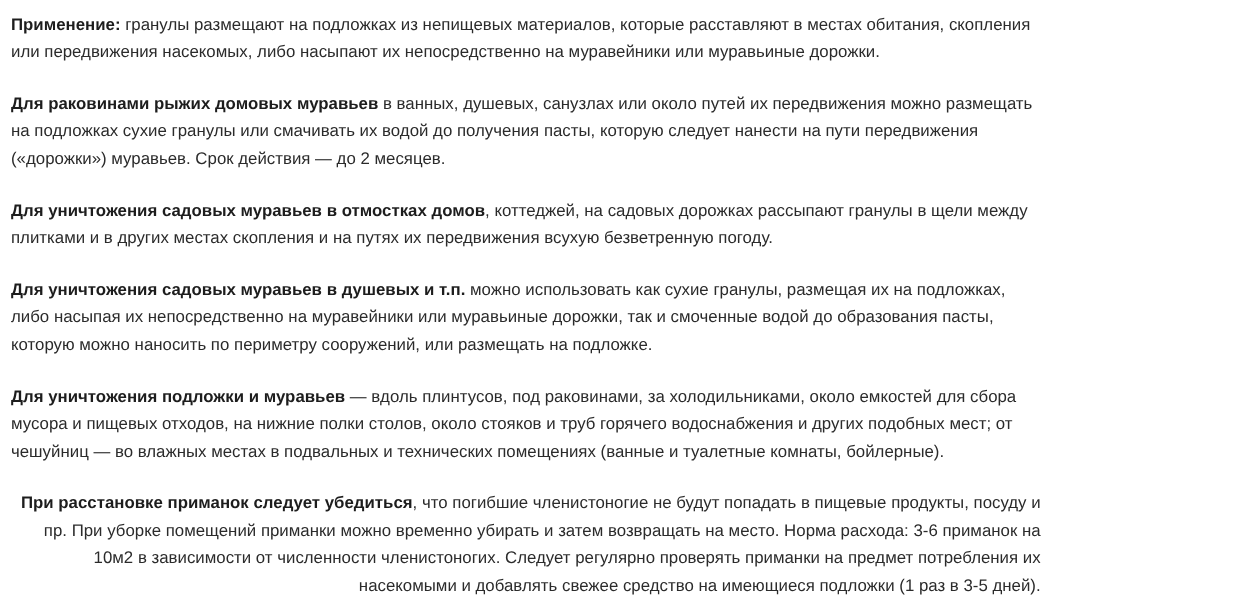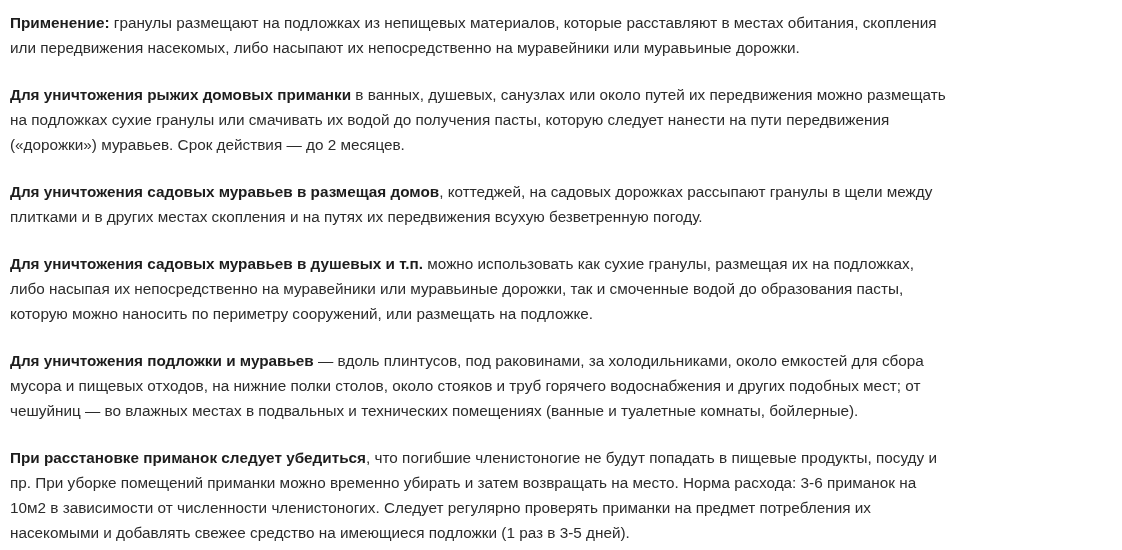--- a/index.html
+++ b/index.html
@@ -22,44 +22,45 @@
   }
   .para {
     font-size: 15.3px;
     line-height: 25px;
     margin: 0 0 22px 0;
     text-align: left;
     color: #2b2b2b;
   }
   .para:last-child {
     margin-bottom: 0;
+    text-align: right;
   }
   .lead {
     font-weight: bold;
     color: #1d1d1d;
   }
   .rest {
     font-weight: normal;
   }
 </style>
 </head>
 <body>
 
 <div id="doc">
 
   <p class="para">
     <span class="lead">Применение:</span><span class="rest"> гранулы размещают на подложках из непищевых материалов, которые расставляют в местах обитания, скопления или передвижения насекомых, либо насыпают их непосредственно на муравейники или муравьиные дорожки.</span>
   </p>
 
   <p class="para">
-    <span class="lead">Для уничтожения рыжих домовых приманки</span><span class="rest"> в ванных, душевых, санузлах или около путей их передвижения можно размещать на подложках сухие гранулы или смачивать их водой до получения пасты, которую следует нанести на пути передвижения («дорожки») муравьев. Срок действия — до 2 месяцев.</span>
+    <span class="lead">Для раковинами рыжих домовых муравьев</span><span class="rest"> в ванных, душевых, санузлах или около путей их передвижения можно размещать на подложках сухие гранулы или смачивать их водой до получения пасты, которую следует нанести на пути передвижения («дорожки») муравьев. Срок действия — до 2 месяцев.</span>
   </p>
 
   <p class="para">
-    <span class="lead">Для уничтожения садовых муравьев в размещая домов</span><span class="rest">, коттеджей, на садовых дорожках рассыпают гранулы в щели между плитками и в других местах скопления и на путях их передвижения всухую безветренную погоду.</span>
+    <span class="lead">Для уничтожения садовых муравьев в отмостках домов</span><span class="rest">, коттеджей, на садовых дорожках рассыпают гранулы в щели между плитками и в других местах скопления и на путях их передвижения всухую безветренную погоду.</span>
   </p>
 
   <p class="para">
     <span class="lead">Для уничтожения садовых муравьев в душевых и т.п.</span><span class="rest"> можно использовать как сухие гранулы, размещая их на подложках, либо насыпая их непосредственно на муравейники или муравьиные дорожки, так и смоченные водой до образования пасты, которую можно наносить по периметру сооружений, или размещать на подложке.</span>
   </p>
 
   <p class="para">
     <span class="lead">Для уничтожения подложки и муравьев</span><span class="rest"> — вдоль плинтусов, под раковинами, за холодильниками, около емкостей для сбора мусора и пищевых отходов, на нижние полки столов, около стояков и труб горячего водоснабжения и других подобных мест; от чешуйниц — во влажных местах в подвальных и технических помещениях (ванные и туалетные комнаты, бойлерные).</span>
   </p>
 

